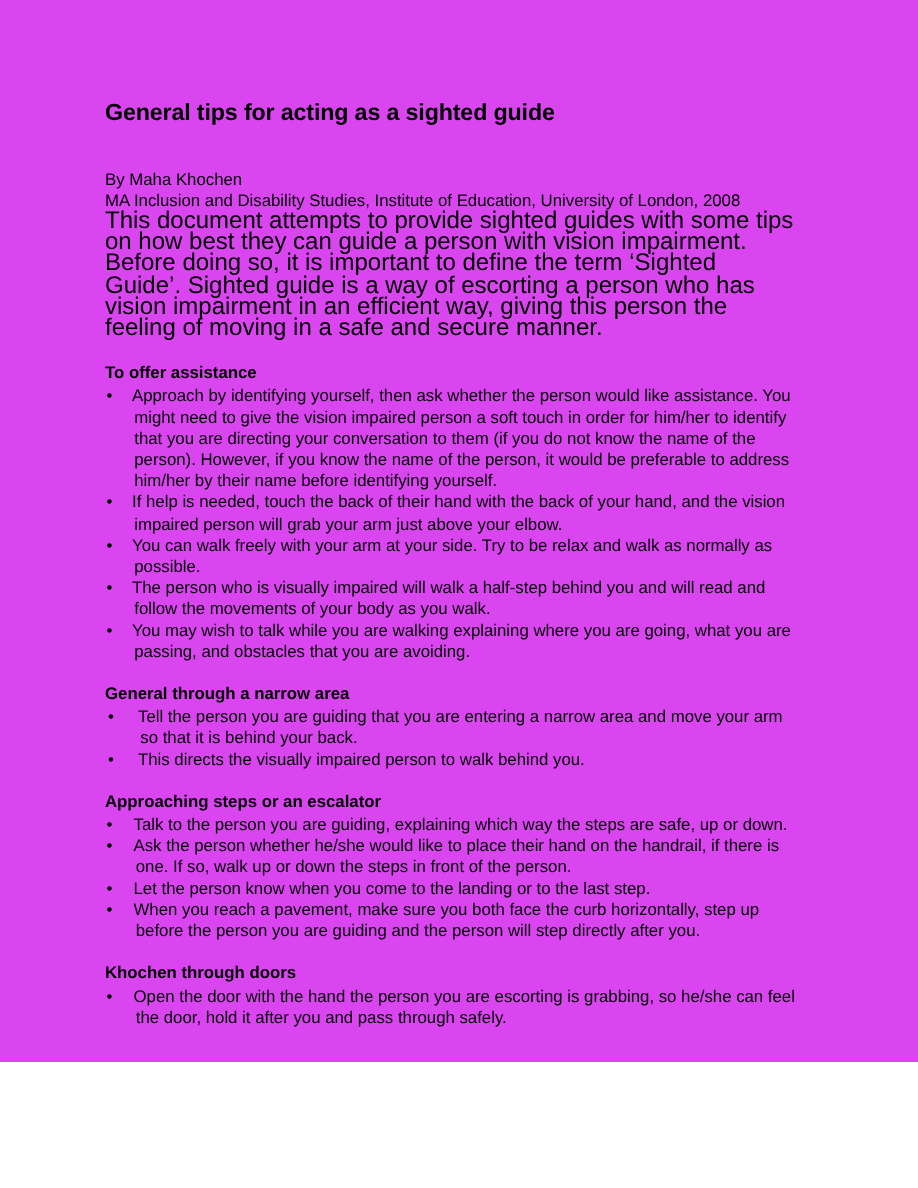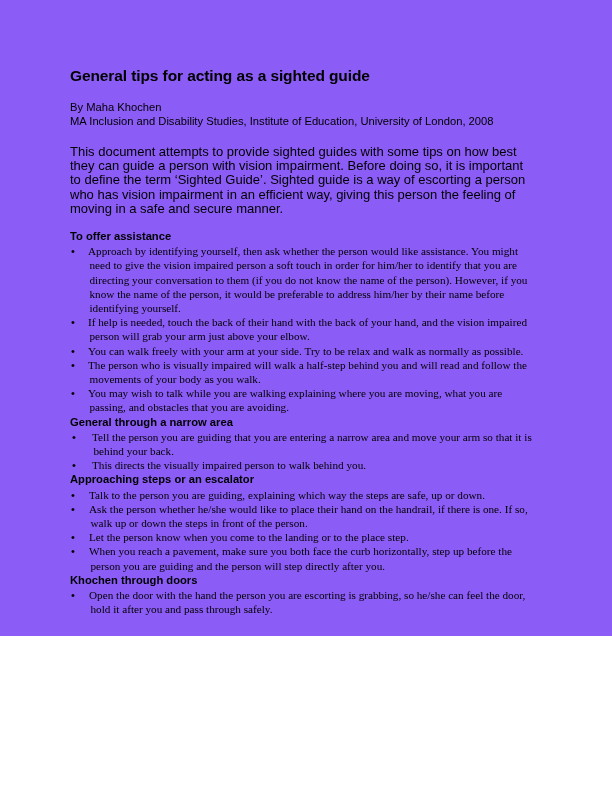--- a/index.html
+++ b/index.html
@@ -13,55 +13,56 @@
     position: relative;
     font-family: "Liberation Sans", sans-serif;
     color: #000000;
     -webkit-font-smoothing: antialiased;
   }
 
   .page {
     position: absolute;
     left: 0; top: 0;
     width: 612px;
-    height: 636px;
-    background: #8b5cf6;
+    height: 708px;
+    background: #d946ef;
     overflow: hidden;
   }
 
   .content {
     position: absolute;
     left: 70px;
     top: 66px;
     width: 464px;
   }
 
   .doc-title {
     font-size: 15.5px;
     font-weight: bold;
     letter-spacing: -0.1px;
     line-height: 19px;
     margin: 0 0 0 0;
   }
 
   .byline {
-    margin-top: 15px;
+    margin-top: 28px;
     font-size: 11.2px;
     line-height: 14px;
   }
   .byline div { white-space: nowrap; }
 
   .intro {
-    margin-top: 17px;
-    font-size: 13px;
+    margin-top: 0;
+    font-size: 16px;
     line-height: 14.2px;
     width: 462px;
   }
 
   .section {
+    margin-top: 14px;
   }
 
   .section-heading {
     font-size: 11.2px;
     font-weight: bold;
     line-height: 14.2px;
     margin-bottom: 1px;
   }
 
   ul.bullets {
@@ -83,21 +84,20 @@
     left: 1px;
     top: 0;
     font-size: 11.2px;
     line-height: 14.2px;
   }
   
   ul.bullets li .li-text {
     display: block;
     text-indent: -1.5px;
     padding-left: 1.5px;
-    font-family: Liberation Serif, serif;
   }
 
   
   ul.bullets.indent-deep li { padding-left: 22px; }
   ul.bullets.indent-deep li .bullet-dot { left: 2px; }
 
   ul.bullets.indent-mid li { padding-left: 19px; }
 
   .page-number {
     position: absolute;
@@ -140,21 +140,21 @@
         <li>
           <span class="bullet-dot">•</span>
           <span class="li-text">You can walk freely with your arm at your side. Try to be relax and walk as normally as possible.</span>
         </li>
         <li>
           <span class="bullet-dot">•</span>
           <span class="li-text">The person who is visually impaired will walk a half-step behind you and will read and follow the movements of your body as you walk.</span>
         </li>
         <li>
           <span class="bullet-dot">•</span>
-          <span class="li-text">You may wish to talk while you are walking explaining where you are moving, what you are passing, and obstacles that you are avoiding.</span>
+          <span class="li-text">You may wish to talk while you are walking explaining where you are going, what you are passing, and obstacles that you are avoiding.</span>
         </li>
       </ul>
     </div>
 
     <div class="section">
       <div class="section-heading">General through a narrow area</div>
       <ul class="bullets indent-deep">
         <li>
           <span class="bullet-dot">•</span>
           <span class="li-text">Tell the person you are guiding that you are entering a narrow area and move your arm so that it is behind your back.</span>
@@ -172,21 +172,21 @@
         <li>
           <span class="bullet-dot">•</span>
           <span class="li-text">Talk to the person you are guiding, explaining which way the steps are safe, up or down.</span>
         </li>
         <li>
           <span class="bullet-dot">•</span>
           <span class="li-text">Ask the person whether he/she would like to place their hand on the handrail, if there is one. If so, walk up or down the steps in front of the person.</span>
         </li>
         <li>
           <span class="bullet-dot">•</span>
-          <span class="li-text">Let the person know when you come to the landing or to the place step.</span>
+          <span class="li-text">Let the person know when you come to the landing or to the last step.</span>
         </li>
         <li>
           <span class="bullet-dot">•</span>
           <span class="li-text">When you reach a pavement, make sure you both face the curb horizontally, step up before the person you are guiding and the person will step directly after you.</span>
         </li>
       </ul>
     </div>
 
     <div class="section">
       <div class="section-heading">Khochen through doors</div>

